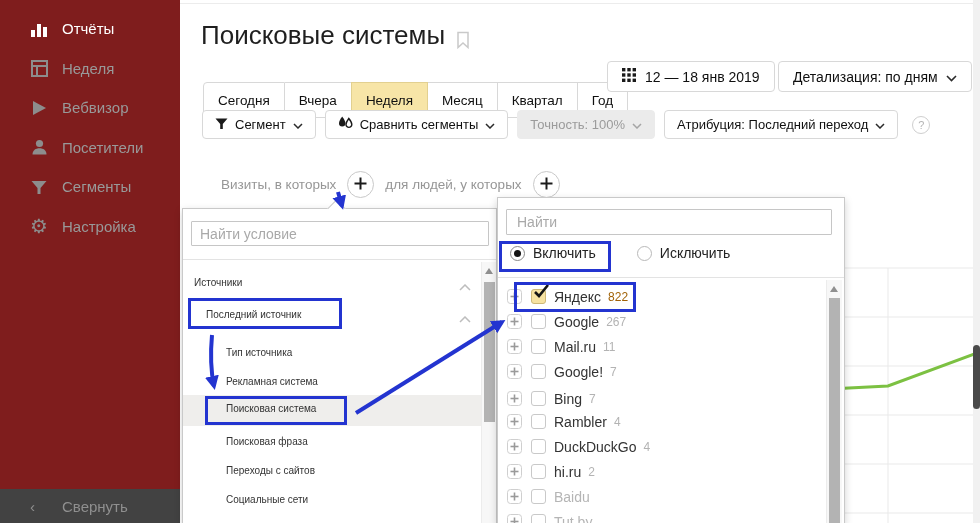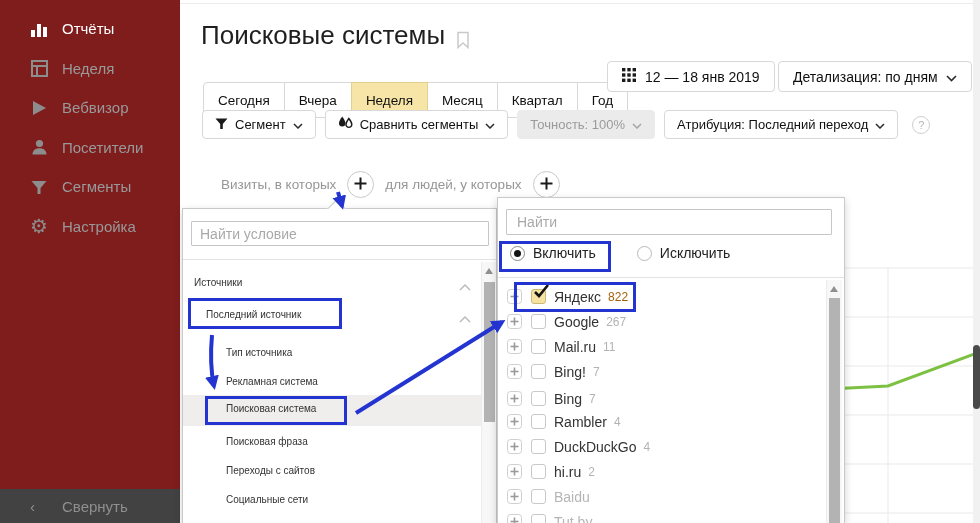--- a/index.html
+++ b/index.html
@@ -405,21 +405,21 @@
       </div>
       <div class="eng-row" style="top:161px">
         <span class="eng-plus"><svg width="15" height="15" viewBox="0 0 15 15">
               <rect x="0.5" y="0.5" width="14" height="14" rx="3" fill="none" stroke="#cfcfcf"></rect>
               <g stroke="#9a9a9a" stroke-width="1.6">
                 <line x1="7.5" y1="3.5" x2="7.5" y2="11.5"></line>
                 <line x1="3.5" y1="7.5" x2="11.5" y2="7.5"></line>
               </g>
             </svg></span>
         <span class="eng-check"></span>
-        <span class="eng-name">Bing!</span>
+        <span class="eng-name">Google!</span>
         <span class="eng-count">7</span>
       </div>
       <div class="eng-row" style="top:188px">
         <span class="eng-plus"><svg width="15" height="15" viewBox="0 0 15 15">
               <rect x="0.5" y="0.5" width="14" height="14" rx="3" fill="none" stroke="#cfcfcf"></rect>
               <g stroke="#9a9a9a" stroke-width="1.6">
                 <line x1="7.5" y1="3.5" x2="7.5" y2="11.5"></line>
                 <line x1="3.5" y1="7.5" x2="11.5" y2="7.5"></line>
               </g>
             </svg></span>

